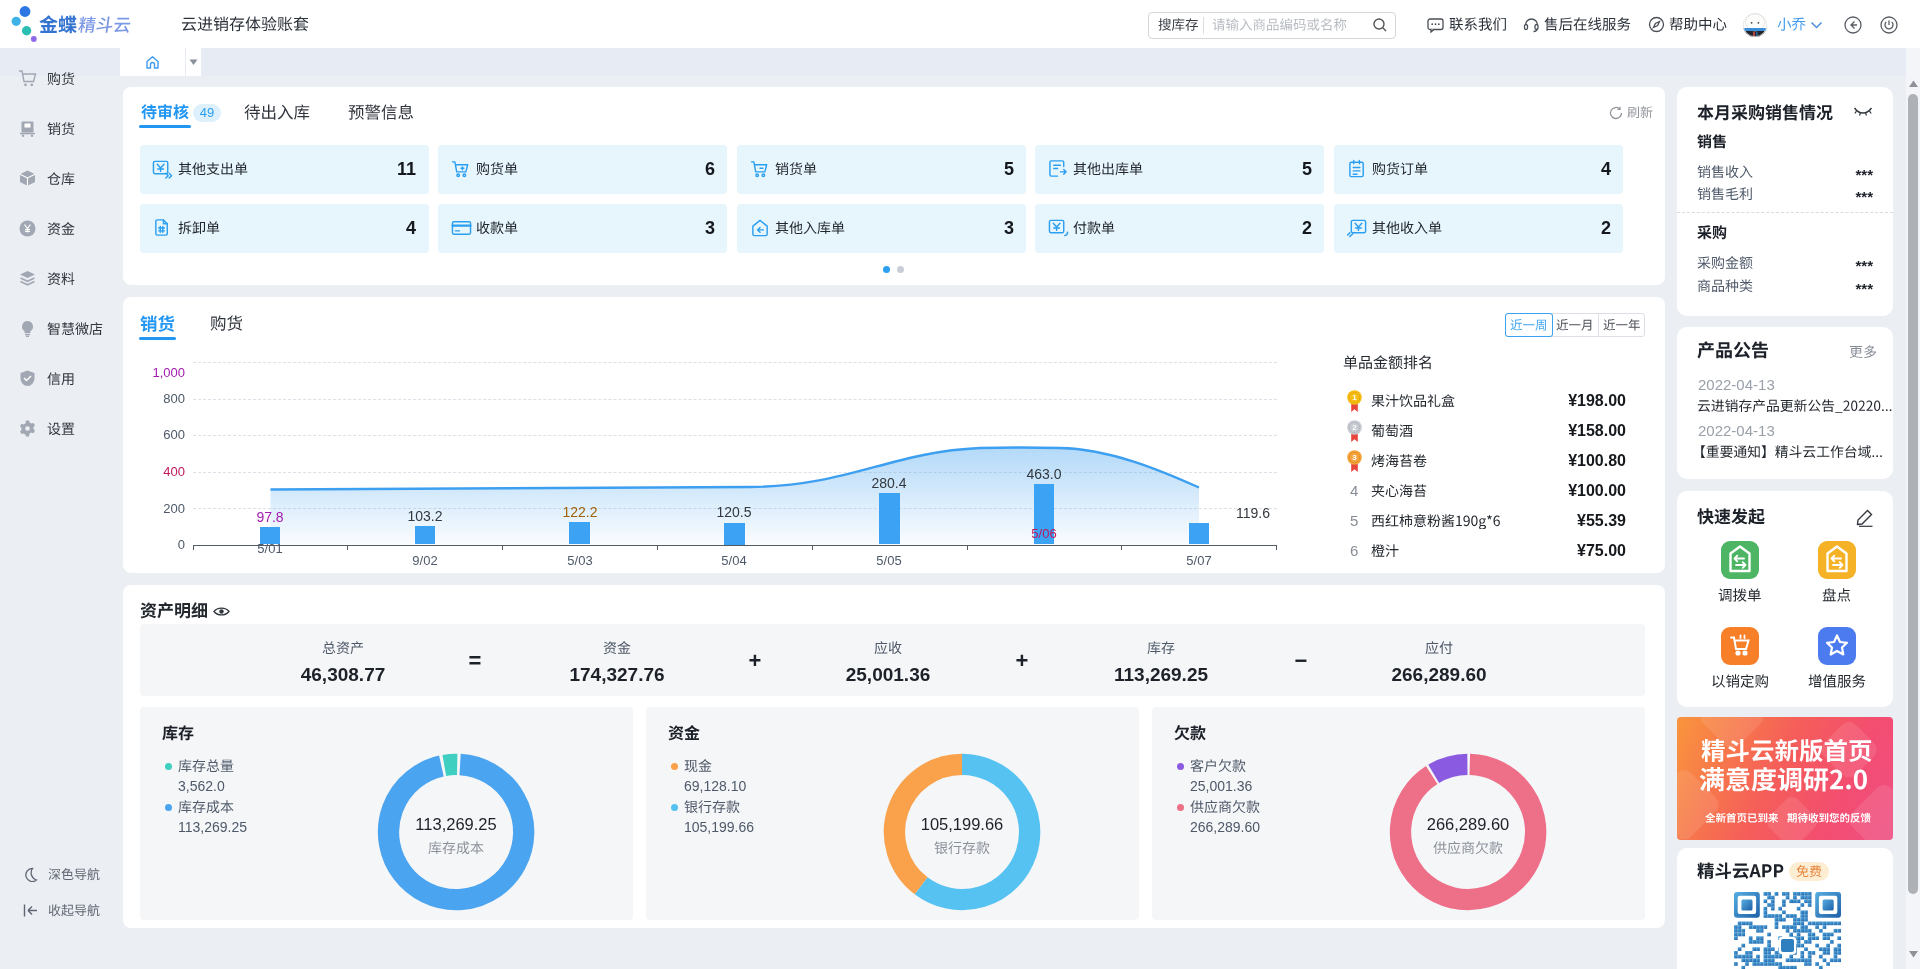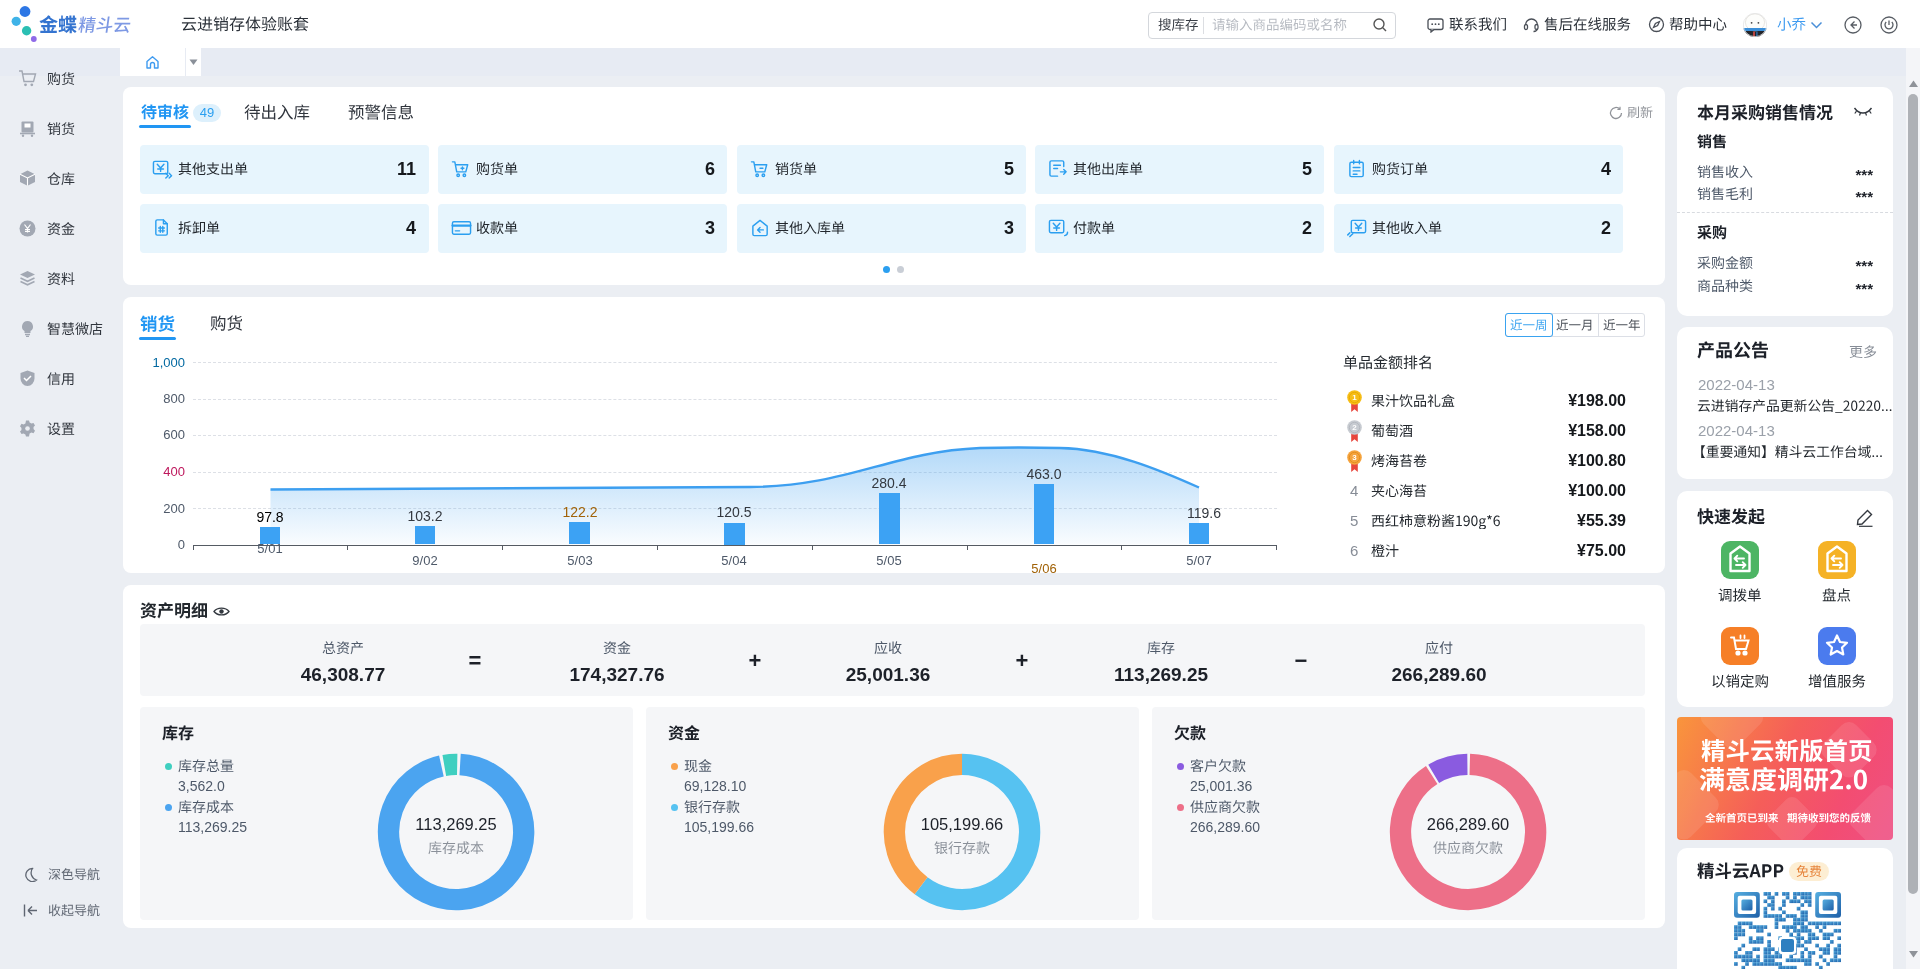--- a/index.html
+++ b/index.html
@@ -325,21 +325,21 @@
 <div class="abs" style="left:1505px;top:313px;width:47.7px;height:24px;border:1px solid #3aa3f0;border-radius:3px"></div>
 <svg style="position:absolute;left:1510px;top:317.5px" width="38" height="15.0" viewBox="0 -11.62 38 15.00">
       <path fill="#3aa3f0" d="M1 -9.8C1.7 -9.1 2.5 -8.2 2.9 -7.6L3.7 -8.1C3.2 -8.7 2.4 -9.6 1.7 -10.2ZM10.8 -10.5C9.6 -10.1 7.2 -9.9 5.2 -9.8V-7C5.2 -5.4 5.1 -3.1 4 -1.5C4.2 -1.4 4.6 -1.1 4.8 -0.9C5.7 -2.3 6 -4.3 6.1 -5.9H8.7V-1H9.6V-5.9H11.9V-6.8H6.1V-7V-9C8.1 -9.1 10.2 -9.4 11.6 -9.8ZM3.3 -6H0.7V-5.1H2.4V-1.6C1.8 -1.4 1.2 -0.8 0.5 -0.1L1.1 0.8C1.8 -0.1 2.4 -0.8 2.8 -0.8C3.1 -0.8 3.5 -0.4 4 -0.1C4.9 0.5 5.9 0.6 7.5 0.6C8.7 0.6 10.9 0.6 11.8 0.5C11.8 0.2 12 -0.2 12.1 -0.5C10.9 -0.4 9 -0.2 7.5 -0.2C6.1 -0.2 5 -0.3 4.2 -0.9C3.8 -1.1 3.5 -1.3 3.3 -1.5Z M13.1 -5.4V-4.4H24.5V-5.4Z M26.9 -9.9V-5.9C26.9 -3.9 26.7 -1.4 25.4 0.5C25.6 0.6 26 0.9 26.2 1.1C27.6 -0.9 27.8 -3.8 27.8 -5.9V-9H35.1V-0.2C35.1 0 35 0.1 34.8 0.1C34.5 0.1 33.8 0.1 33 0.1C33.1 0.3 33.2 0.8 33.3 1C34.4 1 35.1 1 35.5 0.8C35.9 0.7 36 0.4 36 -0.2V-9.9ZM30.8 -8.8V-7.7H28.6V-6.9H30.8V-5.7H28.3V-4.9H34.4V-5.7H31.7V-6.9H34.1V-7.7H31.7V-8.8ZM28.9 -3.9V0.1H29.8V-0.6H33.8V-3.9ZM29.8 -3.1H32.9V-1.4H29.8Z"></path>
     </svg>
 <svg style="position:absolute;left:1556px;top:317.5px" width="38" height="15.0" viewBox="0 -11.62 38 15.00">
       <path fill="#4a4f57" d="M1 -9.8C1.7 -9.1 2.5 -8.2 2.9 -7.6L3.7 -8.1C3.2 -8.7 2.4 -9.6 1.7 -10.2ZM10.8 -10.5C9.6 -10.1 7.2 -9.9 5.2 -9.8V-7C5.2 -5.4 5.1 -3.1 4 -1.5C4.2 -1.4 4.6 -1.1 4.8 -0.9C5.7 -2.3 6 -4.3 6.1 -5.9H8.7V-1H9.6V-5.9H11.9V-6.8H6.1V-7V-9C8.1 -9.1 10.2 -9.4 11.6 -9.8ZM3.3 -6H0.7V-5.1H2.4V-1.6C1.8 -1.4 1.2 -0.8 0.5 -0.1L1.1 0.8C1.8 -0.1 2.4 -0.8 2.8 -0.8C3.1 -0.8 3.5 -0.4 4 -0.1C4.9 0.5 5.9 0.6 7.5 0.6C8.7 0.6 10.9 0.6 11.8 0.5C11.8 0.2 12 -0.2 12.1 -0.5C10.9 -0.4 9 -0.2 7.5 -0.2C6.1 -0.2 5 -0.3 4.2 -0.9C3.8 -1.1 3.5 -1.3 3.3 -1.5Z M13.1 -5.4V-4.4H24.5V-5.4Z M27.6 -9.8V-6C27.6 -4 27.4 -1.4 25.4 0.3C25.6 0.5 25.9 0.8 26.1 1C27.3 -0.1 27.9 -1.5 28.2 -2.9H34.3V-0.4C34.3 -0.1 34.2 -0 33.9 -0C33.6 -0 32.6 0 31.6 -0C31.7 0.2 31.9 0.7 31.9 1C33.3 1 34.1 0.9 34.6 0.8C35.1 0.6 35.3 0.3 35.3 -0.4V-9.8ZM28.5 -8.9H34.3V-6.8H28.5ZM28.5 -5.9H34.3V-3.8H28.4C28.5 -4.5 28.5 -5.3 28.5 -5.9Z"></path>
     </svg>
 <svg style="position:absolute;left:1603px;top:317.5px" width="38" height="15.0" viewBox="0 -11.62 38 15.00">
       <path fill="#4a4f57" d="M1 -9.8C1.7 -9.1 2.5 -8.2 2.9 -7.6L3.7 -8.1C3.2 -8.7 2.4 -9.6 1.7 -10.2ZM10.8 -10.5C9.6 -10.1 7.2 -9.9 5.2 -9.8V-7C5.2 -5.4 5.1 -3.1 4 -1.5C4.2 -1.4 4.6 -1.1 4.8 -0.9C5.7 -2.3 6 -4.3 6.1 -5.9H8.7V-1H9.6V-5.9H11.9V-6.8H6.1V-7V-9C8.1 -9.1 10.2 -9.4 11.6 -9.8ZM3.3 -6H0.7V-5.1H2.4V-1.6C1.8 -1.4 1.2 -0.8 0.5 -0.1L1.1 0.8C1.8 -0.1 2.4 -0.8 2.8 -0.8C3.1 -0.8 3.5 -0.4 4 -0.1C4.9 0.5 5.9 0.6 7.5 0.6C8.7 0.6 10.9 0.6 11.8 0.5C11.8 0.2 12 -0.2 12.1 -0.5C10.9 -0.4 9 -0.2 7.5 -0.2C6.1 -0.2 5 -0.3 4.2 -0.9C3.8 -1.1 3.5 -1.3 3.3 -1.5Z M13.1 -5.4V-4.4H24.5V-5.4Z M25.6 -2.8V-1.9H31.4V1H32.4V-1.9H36.9V-2.8H32.4V-5.3H36V-6.2H32.4V-8.1H36.3V-9H28.8C29.1 -9.4 29.2 -9.9 29.4 -10.3L28.5 -10.6C27.9 -8.8 26.8 -7.2 25.6 -6.2C25.9 -6.1 26.3 -5.8 26.4 -5.6C27.1 -6.2 27.8 -7.1 28.4 -8.1H31.4V-6.2H27.7V-2.8ZM28.6 -2.8V-5.3H31.4V-2.8Z"></path>
     </svg>
-<span style="position:absolute;right:1735px;top:354px;font:400 13px 'Liberation Sans',sans-serif;line-height:17px;color:#0369a1;white-space:nowrap;">1,000</span>
+<span style="position:absolute;right:1735px;top:364px;font:400 13px 'Liberation Sans',sans-serif;line-height:17px;color:#a21caf;white-space:nowrap;">1,000</span>
 <div class="abs" style="left:192.6px;top:362.0px;width:1084px;height:0;border-top:1px dashed #dde0e6"></div>
 <span style="position:absolute;right:1735px;top:390px;font:400 13px 'Liberation Sans',sans-serif;line-height:17px;color:#4e5969;white-space:nowrap;">800</span>
 <div class="abs" style="left:192.6px;top:398.5px;width:1084px;height:0;border-top:1px dashed #dde0e6"></div>
 <span style="position:absolute;right:1735px;top:426px;font:400 13px 'Liberation Sans',sans-serif;line-height:17px;color:#4e5969;white-space:nowrap;">600</span>
 <div class="abs" style="left:192.6px;top:435.0px;width:1084px;height:0;border-top:1px dashed #dde0e6"></div>
 <span style="position:absolute;right:1735px;top:463px;font:400 13px 'Liberation Sans',sans-serif;line-height:17px;color:#be185d;white-space:nowrap;">400</span>
 <div class="abs" style="left:192.6px;top:471.5px;width:1084px;height:0;border-top:1px dashed #dde0e6"></div>
 <span style="position:absolute;right:1735px;top:500px;font:400 13px 'Liberation Sans',sans-serif;line-height:17px;color:#4e5969;white-space:nowrap;margin-left:28px;">200</span>
 <div class="abs" style="left:192.6px;top:508.0px;width:1084px;height:0;border-top:1px dashed #dde0e6"></div>
 <span style="position:absolute;right:1735px;top:536px;font:400 13px 'Liberation Sans',sans-serif;line-height:17px;color:#4e5969;white-space:nowrap;">0</span>
@@ -356,39 +356,39 @@
       <defs>
         <linearGradient id="ag" x1="0" y1="0" x2="0" y2="1">
           <stop offset="0" stop-color="#4aa5f0" stop-opacity="0.42"></stop>
           <stop offset="1" stop-color="#4aa5f0" stop-opacity="0.03"></stop>
         </linearGradient>
       </defs>
       <path d="M270.5 489.5 C430 489.5 590 488.5 750 487 C850 486 890 452 980 448 C1010 447.3 1030 447.3 1060 448 C1110 449 1160 470 1199 487.5 L1199 544.5 L270.5 544.5 Z" fill="url(#ag)"></path>
       <path d="M270.5 489.5 C430 489.5 590 488.5 750 487 C850 486 890 452 980 448 C1010 447.3 1030 447.3 1060 448 C1110 449 1160 470 1199 487.5" fill="none" stroke="#3d9ff0" stroke-width="2.4"></path>
     </svg>
 <div class="abs" style="left:259.8px;top:526.6px;width:20.5px;height:17.9px;background:#3ca2f4"></div>
-<span style="position:absolute;left:270px;transform:translateX(-50%);top:508px;font:400 14px 'Liberation Sans',sans-serif;line-height:18px;color:#000000;white-space:nowrap;">97.8</span>
+<span style="position:absolute;left:270px;transform:translateX(-50%);top:508px;font:400 14px 'Liberation Sans',sans-serif;line-height:18px;color:#a21caf;white-space:nowrap;">97.8</span>
 <span style="position:absolute;left:270px;transform:translateX(-50%);top:540px;font:400 13px 'Liberation Sans',sans-serif;line-height:17px;color:#4e5969;white-space:nowrap;">5/01</span>
 <div class="abs" style="left:414.6px;top:525.6px;width:20.5px;height:18.9px;background:#3ca2f4"></div>
 <span style="position:absolute;left:425px;transform:translateX(-50%);top:507px;font:400 14px 'Liberation Sans',sans-serif;line-height:18px;color:#33383f;white-space:nowrap;">103.2</span>
 <span style="position:absolute;left:425px;transform:translateX(-50%);top:552px;font:400 13px 'Liberation Sans',sans-serif;line-height:17px;color:#4e5969;white-space:nowrap;">9/02</span>
 <div class="abs" style="left:569.4px;top:522.2px;width:20.5px;height:22.3px;background:#3ca2f4"></div>
 <span style="position:absolute;left:580px;transform:translateX(-50%);top:503px;font:400 14px 'Liberation Sans',sans-serif;line-height:18px;color:#a16207;white-space:nowrap;">122.2</span>
 <span style="position:absolute;left:580px;transform:translateX(-50%);top:552px;font:400 13px 'Liberation Sans',sans-serif;line-height:17px;color:#4e5969;white-space:nowrap;">5/03</span>
 <div class="abs" style="left:724.2px;top:522.5px;width:20.5px;height:22.0px;background:#3ca2f4"></div>
 <span style="position:absolute;left:734px;transform:translateX(-50%);top:503px;font:400 14px 'Liberation Sans',sans-serif;line-height:18px;color:#33383f;white-space:nowrap;">120.5</span>
 <span style="position:absolute;left:734px;transform:translateX(-50%);top:552px;font:400 13px 'Liberation Sans',sans-serif;line-height:17px;color:#4e5969;white-space:nowrap;">5/04</span>
 <div class="abs" style="left:879.0px;top:493.3px;width:20.5px;height:51.2px;background:#3ca2f4"></div>
 <span style="position:absolute;left:889px;transform:translateX(-50%);top:474px;font:400 14px 'Liberation Sans',sans-serif;line-height:18px;color:#33383f;white-space:nowrap;">280.4</span>
 <span style="position:absolute;left:889px;transform:translateX(-50%);top:552px;font:400 13px 'Liberation Sans',sans-serif;line-height:17px;color:#4e5969;white-space:nowrap;">5/05</span>
 <div class="abs" style="left:1033.8px;top:484.1px;width:20.5px;height:60.4px;background:#3ca2f4"></div>
 <span style="position:absolute;left:1044px;transform:translateX(-50%);top:465px;font:400 14px 'Liberation Sans',sans-serif;line-height:18px;color:#33383f;white-space:nowrap;">463.0</span>
-<span style="position:absolute;left:1044px;transform:translateX(-50%);top:560px;font:400 13px 'Liberation Sans',sans-serif;line-height:17px;color:#a16207;white-space:nowrap;">5/06</span>
+<span style="position:absolute;left:1044px;transform:translateX(-50%);top:525px;font:400 13px 'Liberation Sans',sans-serif;line-height:17px;color:#be185d;white-space:nowrap;">5/06</span>
 <div class="abs" style="left:1188.5px;top:522.6px;width:20.5px;height:21.9px;background:#3ca2f4"></div>
-<span style="position:absolute;left:1204px;transform:translateX(-50%);top:504px;font:400 14px 'Liberation Sans',sans-serif;line-height:18px;color:#33383f;white-space:nowrap;">119.6</span>
+<span style="position:absolute;left:1253px;transform:translateX(-50%);top:504px;font:400 14px 'Liberation Sans',sans-serif;line-height:18px;color:#33383f;white-space:nowrap;">119.6</span>
 <span style="position:absolute;left:1199px;transform:translateX(-50%);top:552px;font:400 13px 'Liberation Sans',sans-serif;line-height:17px;color:#4e5969;white-space:nowrap;">5/07</span>
 <svg style="position:absolute;left:1343px;top:354.0px" width="90" height="18.0" viewBox="0 -13.95 90 18.00">
       <path fill="#23282e" d="M3.3 -6.6H6.9V-4.9H3.3ZM8 -6.6H11.8V-4.9H8ZM3.3 -9H6.9V-7.5H3.3ZM8 -9H11.8V-7.5H8ZM10.6 -12.5C10.3 -11.8 9.7 -10.7 9.1 -10H5.5L6.1 -10.3C5.8 -10.9 5.1 -11.9 4.5 -12.5L3.5 -12.1C4.1 -11.5 4.7 -10.6 5 -10H2.2V-4H6.9V-2.5H0.8V-1.5H6.9V1.2H8V-1.5H14.2V-2.5H8V-4H12.9V-10H10.4C10.9 -10.6 11.4 -11.4 11.8 -12.1Z M19.5 -10.9H25.5V-8H19.5ZM18.4 -12V-7H26.7V-12ZM16.2 -5.4V1.2H17.3V0.4H20.5V1.1H21.6V-5.4ZM17.3 -0.7V-4.3H20.5V-0.7ZM23.2 -5.4V1.2H24.3V0.4H27.7V1.1H28.9V-5.4ZM24.3 -0.7V-4.3H27.7V-0.7Z M33 -3.3C33.5 -2.4 34.1 -1.2 34.4 -0.5L35.3 -0.9C35.1 -1.7 34.5 -2.8 33.9 -3.6ZM41 -3.6C40.6 -2.8 39.9 -1.6 39.4 -0.9L40.3 -0.5C40.8 -1.2 41.5 -2.3 42.1 -3.2ZM37.5 -12.7C36.1 -10.5 33.3 -8.7 30.4 -7.8C30.8 -7.6 31.1 -7.1 31.2 -6.8C32 -7.1 32.9 -7.5 33.6 -7.9V-7H36.9V-5H31.7V-4H36.9V-0.3H31V0.8H44V-0.3H38.1V-4H43.3V-5H38.1V-7H41.4V-8C42.2 -7.5 43 -7.1 43.8 -6.9C44 -7.2 44.3 -7.6 44.6 -7.8C42.3 -8.5 39.6 -10.1 38.2 -11.7L38.5 -12.3ZM41.2 -8.1H34C35.3 -8.9 36.5 -9.8 37.5 -10.9C38.5 -9.9 39.8 -8.9 41.2 -8.1Z M55.4 -7.4C55.3 -2.7 55.1 -0.7 51.9 0.5C52.1 0.6 52.3 1 52.4 1.3C56 -0 56.3 -2.4 56.4 -7.4ZM56.1 -1.3C57.1 -0.5 58.3 0.5 59 1.2L59.6 0.4C59 -0.3 57.6 -1.3 56.7 -1.9ZM53 -9.2V-2.1H53.9V-8.2H57.8V-2.1H58.7V-9.2H55.9C56.1 -9.6 56.3 -10.2 56.5 -10.7H59.3V-11.7H52.7V-10.7H55.5C55.4 -10.2 55.1 -9.6 54.9 -9.2ZM48.2 -12.3C48.4 -12 48.6 -11.5 48.8 -11.2H45.9V-8.9H46.9V-10.2H51.4V-8.9H52.5V-11.2H50C49.8 -11.6 49.5 -12.1 49.2 -12.6ZM46.9 -3.5V1.1H47.9V0.6H50.5V1.1H51.6V-3.5ZM47.9 -0.3V-2.6H50.5V-0.3ZM47.2 -6.2 48.4 -5.6C47.5 -5.1 46.6 -4.6 45.6 -4.3C45.8 -4 46 -3.5 46 -3.3C47.2 -3.7 48.3 -4.3 49.3 -5.1C50.3 -4.6 51.2 -4 51.8 -3.6L52.5 -4.4C51.9 -4.8 51 -5.3 50.1 -5.8C50.8 -6.5 51.5 -7.4 51.9 -8.3L51.3 -8.7L51 -8.7H48.8C48.9 -9 49.1 -9.3 49.2 -9.6L48.2 -9.7C47.8 -8.7 46.9 -7.5 45.6 -6.7C45.8 -6.5 46.1 -6.2 46.3 -6C47 -6.5 47.7 -7.1 48.1 -7.8H50.5C50.1 -7.2 49.7 -6.8 49.2 -6.3L48 -6.9Z M62.7 -12.6V-9.6H60.8V-8.5H62.7V-5.2L60.6 -4.7L60.9 -3.6L62.7 -4.1V-0.2C62.7 -0 62.7 0 62.5 0.1C62.3 0.1 61.7 0.1 61.1 0C61.2 0.3 61.4 0.8 61.4 1.1C62.4 1.1 62.9 1.1 63.3 0.9C63.7 0.7 63.8 0.4 63.8 -0.2V-4.4L65.6 -5L65.5 -6L63.8 -5.5V-8.5H65.4V-9.6H63.8V-12.6ZM65.7 -3.8V-2.8H68.2V1.2H69.3V-12.5H68.2V-10H66V-9H68.2V-6.9H66.1V-5.9H68.2V-3.8ZM70.7 -12.5V1.2H71.8V-2.7H74.4V-3.8H71.8V-5.9H74.1V-6.9H71.8V-9H74.2V-10H71.8V-12.5Z M78.9 -7.9C79.7 -7.4 80.6 -6.7 81.3 -6.1C79.5 -5.2 77.6 -4.5 75.7 -4.1C75.9 -3.8 76.2 -3.4 76.3 -3.1C77.1 -3.3 78 -3.5 78.8 -3.8V1.2H79.9V0.4H86.6V1.2H87.7V-5.1H81.8C84.3 -6.4 86.4 -8.3 87.7 -10.7L86.9 -11.2L86.7 -11.1H81.4C81.8 -11.5 82.1 -12 82.4 -12.4L81.1 -12.6C80.2 -11.2 78.5 -9.5 76 -8.4C76.3 -8.2 76.7 -7.8 76.8 -7.5C78.3 -8.2 79.4 -9.1 80.4 -10.1H86C85.1 -8.7 83.8 -7.6 82.3 -6.7C81.6 -7.3 80.6 -8 79.8 -8.6ZM86.6 -0.6H79.9V-4.1H86.6Z"></path>
     </svg>
 <svg class="abs" style="left:1346px;top:389.5px" width="17" height="23" viewBox="0 0 17 23">
       <path d="M5.2 12 L5.2 22 L8.5 19.3 L11.8 22 L11.8 12 Z" fill="#e8453c"></path>
       <circle cx="8.5" cy="7.5" r="7.3" fill="#f6bd16"></circle>
       <circle cx="8.5" cy="7.5" r="5.2" fill="none" stroke="#e8a800" stroke-width="0.9"></circle>
       <text x="8.5" y="10.4" font-size="8" font-family="Liberation Sans" font-weight="bold" fill="#fff" text-anchor="middle">1</text>
     </svg>

